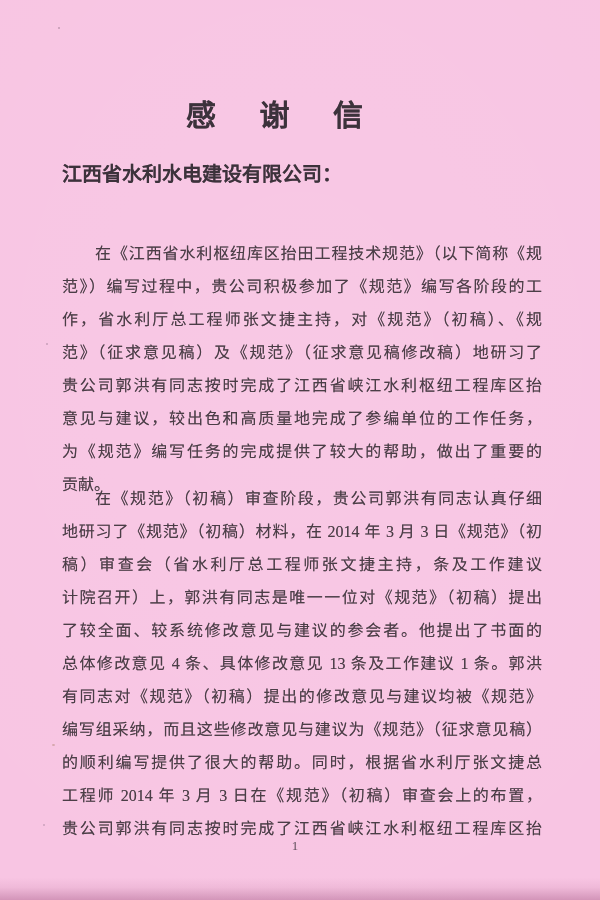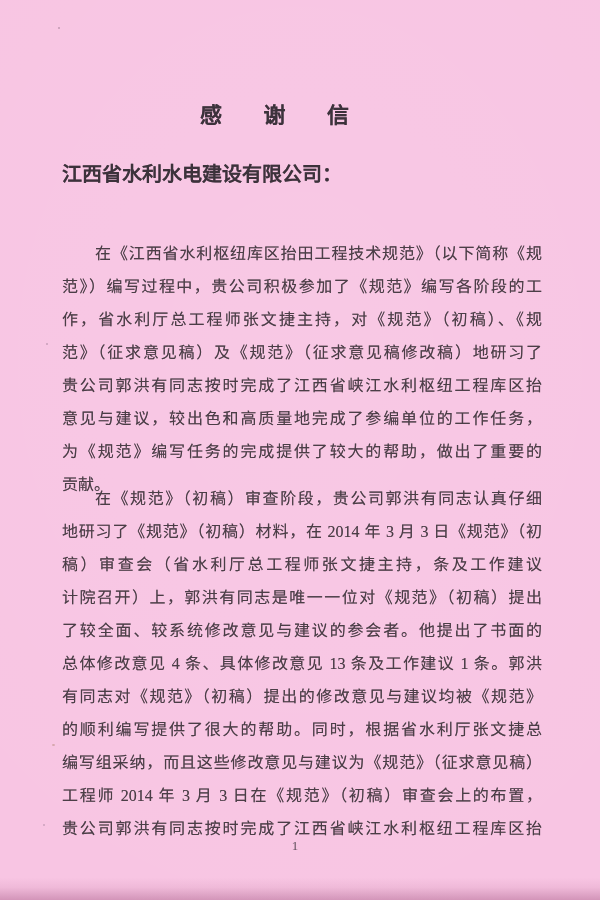--- a/index.html
+++ b/index.html
@@ -18,21 +18,21 @@
     position:relative;width:600px;height:900px;
     background:var(--paper);
     background-image:
       radial-gradient(ellipse 120% 100% at 50% 40%, rgba(255,255,255,0.06), rgba(0,0,0,0) 70%),
       linear-gradient(to bottom, rgba(0,0,0,0) 97.5%, rgba(160,80,125,0.10) 98.6%, rgba(150,70,115,0.38) 100%);
     color:var(--ink);
   }
   .title{
     position:absolute;top:94px;left:0;width:549px;height:44px;
     line-height:44px;text-align:center;
-    font-size:22px;font-weight:bold;letter-spacing:18px;text-indent:18px;
+    font-size:30px;font-weight:bold;letter-spacing:18px;text-indent:18px;
     color:var(--ink-bold);
     text-shadow:0 0 0.5px rgba(60,50,60,0.55);
   }
   .salutation{
     position:absolute;left:62px;top:160px;width:500px;height:28px;
     line-height:28px;font-size:20px;font-weight:bold;
     color:var(--ink-bold);
     text-shadow:0 0 0.5px rgba(60,50,60,0.5);
   }
   .para{
@@ -81,22 +81,22 @@
   </div>
 
   <div class="para para-2">
     <div class="line indent">在《规范》（初稿）审查阶段，贵公司郭洪有同志认真仔细</div>
     <div class="line">地研习了《规范》（初稿）材料，在 2014 年 3 月 3 日《规范》（初</div>
     <div class="line">稿）审查会（省水利厅总工程师张文捷主持，条及工作建议</div>
     <div class="line">计院召开）上，郭洪有同志是唯一一位对《规范》（初稿）提出</div>
     <div class="line">了较全面、较系统修改意见与建议的参会者。他提出了书面的</div>
     <div class="line">总体修改意见 4 条、具体修改意见 13 条及工作建议 1 条。郭洪</div>
     <div class="line">有同志对《规范》（初稿）提出的修改意见与建议均被《规范》</div>
+    <div class="line">编写组采纳，而且这些修改意见与建议为《规范》（征求意见稿）</div>
     <div class="line">的顺利编写提供了很大的帮助。同时，根据省水利厅张文捷总</div>
-    <div class="line">编写组采纳，而且这些修改意见与建议为《规范》（征求意见稿）</div>
     <div class="line">工程师 2014 年 3 月 3 日在《规范》（初稿）审查会上的布置，</div>
     <div class="line">贵公司郭洪有同志按时完成了江西省峡江水利枢纽工程库区抬</div>
   </div>
 
   <div class="page-number">1</div>
 
   <span class="speck speck-1"></span>
   <span class="speck speck-2"></span>
   <span class="speck speck-3"></span>
   <span class="speck speck-4"></span>

